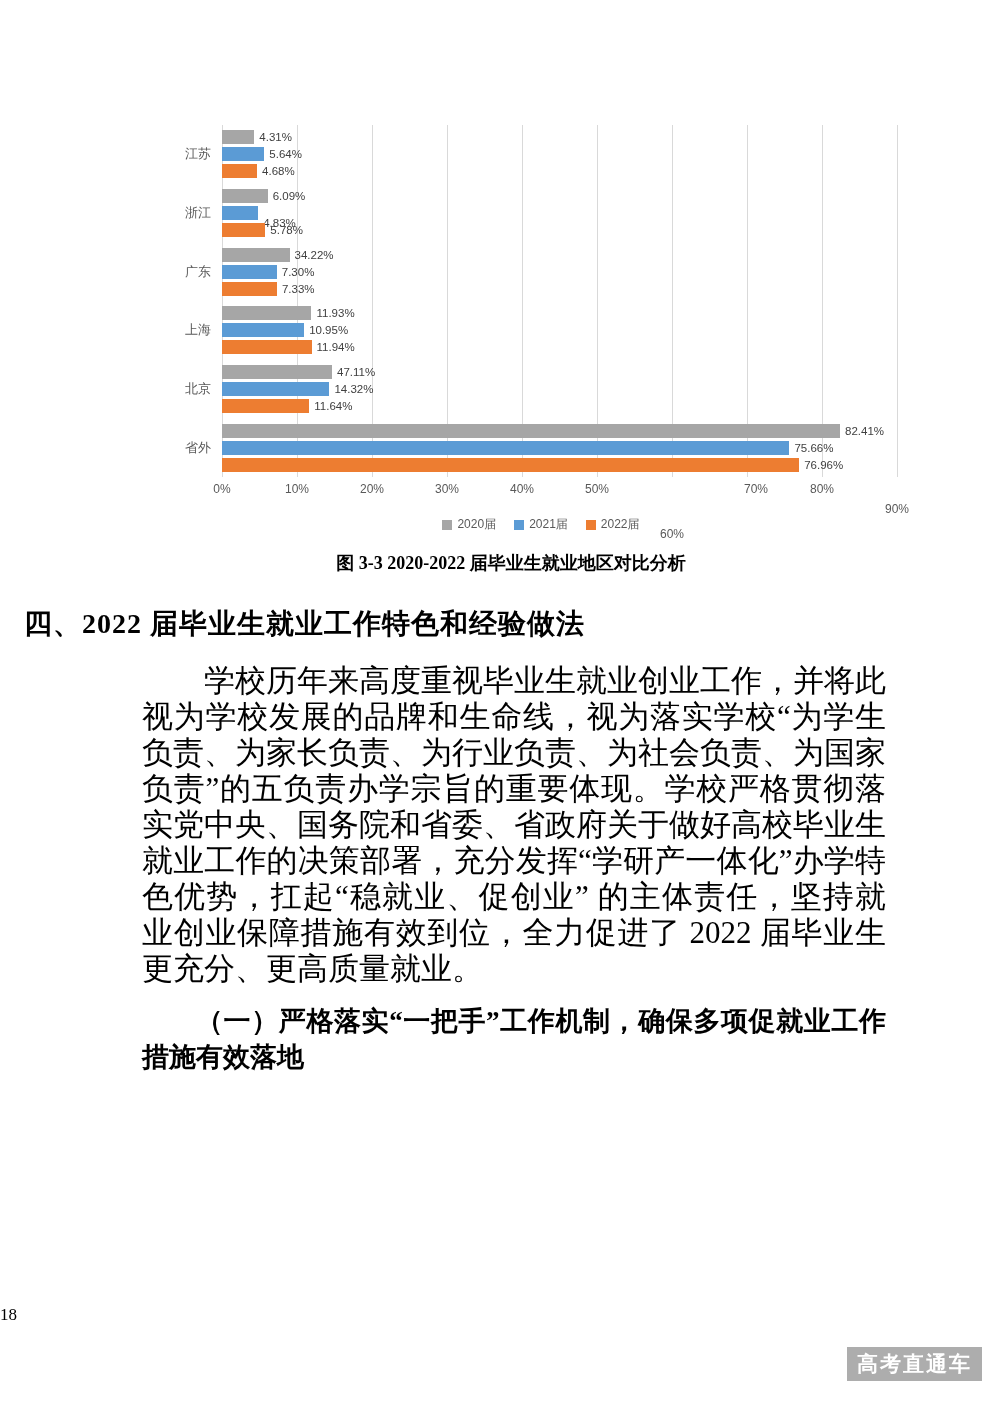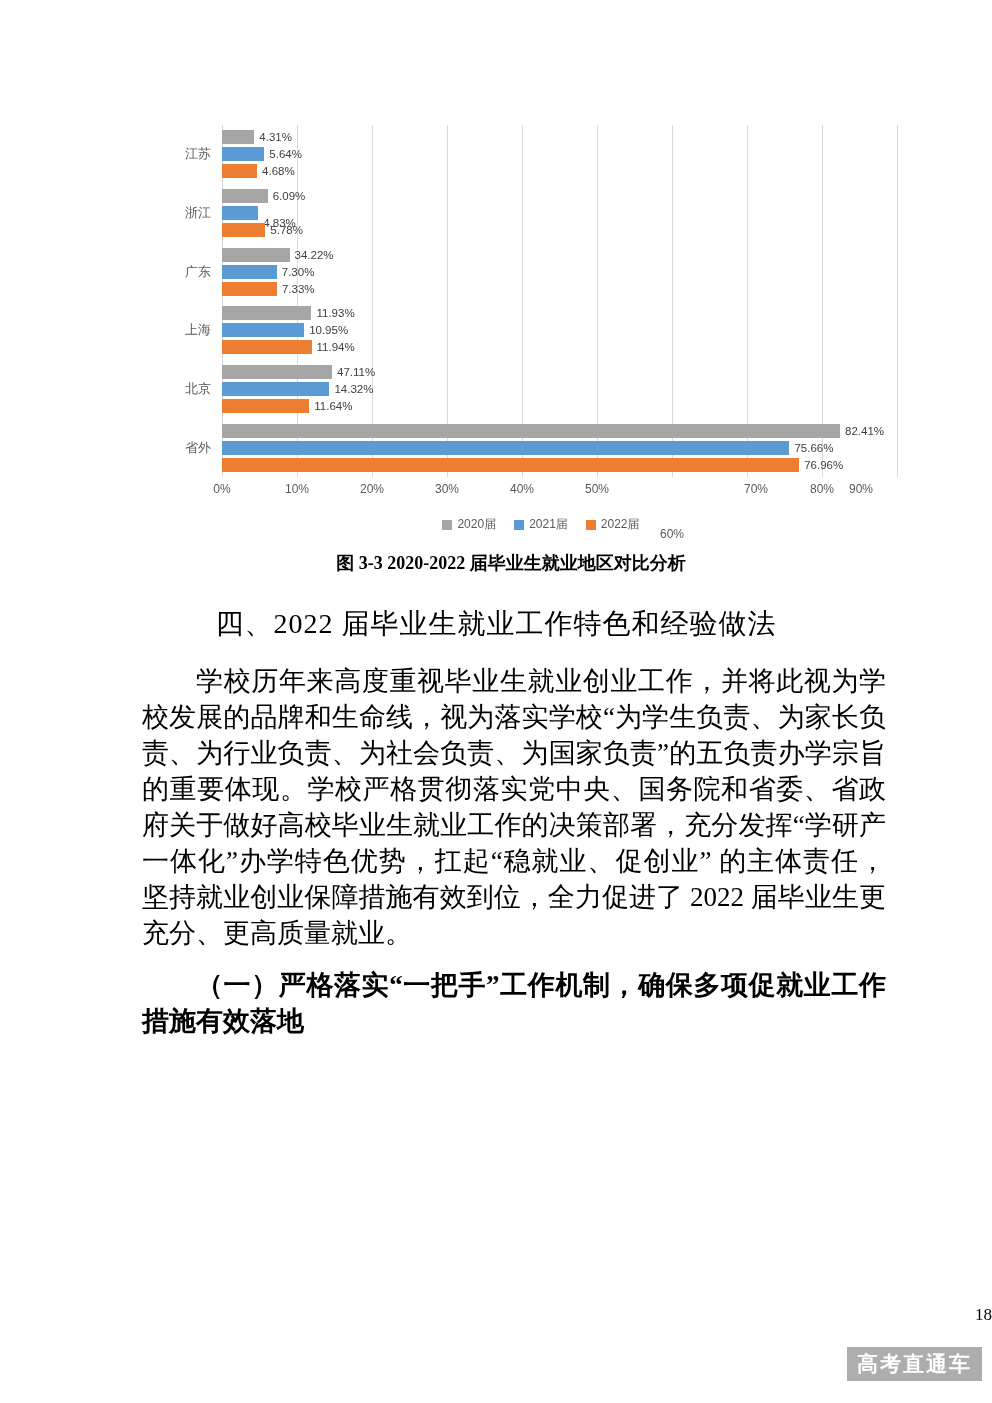--- a/index.html
+++ b/index.html
@@ -48,42 +48,42 @@
   }
   .legend-item { display:flex; align-items:center; gap:5px; }
   .swatch { width:10px; height:10px; display:inline-block; }
 
   
   .caption {
     margin-top:18px; text-align:center;
     font-weight:bold; font-size:18px;padding-left:30px;
   }
   .heading {
-    margin-top:30px; text-align:center;
-    font-weight:normal; font-size:28px; letter-spacing:1px;
+    margin-top:30px; text-align:left;
+    font-weight:bold; font-size:28px; letter-spacing:1px;padding-left:24px;
   }
   .content { margin:0 106px 0 142px; }
   .body-para {
     margin-top:20px;
-    font-size:27px; line-height:36px;
+    font-size:31px; line-height:36px;
     text-align:justify; text-justify:inter-ideograph;
     text-indent:2em;
   }
   .sub-heading {
     margin-top:14px;
     font-size:27px; line-height:36px;
     font-weight:bold;
     text-align:justify; text-justify:inter-ideograph;
     text-indent:2em;
   }
   .body-para + .sub-heading { margin-top:16px; }
 
   .page-number {
     position:absolute; left:0; top:1305px; width:100%;
-    text-align:right; font-size:17px;
+    text-align:left; font-size:17px;
   }
   .watermark {
     position:absolute; right:10px; bottom:22px;
     background:#adadad; color:#ffffff;
     font-family:"Liberation Sans","DejaVu Sans",sans-serif;
     font-weight:bold; font-size:21px; letter-spacing:2px;
     padding:3px 10px;
   }
 </style>
 </head>
@@ -153,21 +153,21 @@
     <div id="xticks">
         <span class="xtick" style="left: 0px;">0%</span>
         <span class="xtick" style="left: 75px;">10%</span>
         <span class="xtick" style="left: 150px;">20%</span>
         <span class="xtick" style="left: 225px;">30%</span>
         <span class="xtick" style="left: 300px;">40%</span>
         <span class="xtick" style="left: 375px;">50%</span>
         <span class="xtick" style="left: 450px; margin-top: 45px;">60%</span>
         <span class="xtick" style="left: 508px; margin-left: 26px;">70%</span>
         <span class="xtick" style="left: 600px;">80%</span>
-        <span class="xtick" style="left: 639px;">90%</span>
+        <span class="xtick" style="left: 675px; margin-top: 20px;">90%</span>
       </div>
     <div id="legend">
         <span class="legend-item">
           <span class="swatch" style="background: rgb(166, 166, 166);"></span>
           <span>2020届</span>
         </span>
         <span class="legend-item">
           <span class="swatch" style="background: rgb(91, 155, 213);"></span>
           <span>2021届</span>
         </span>

